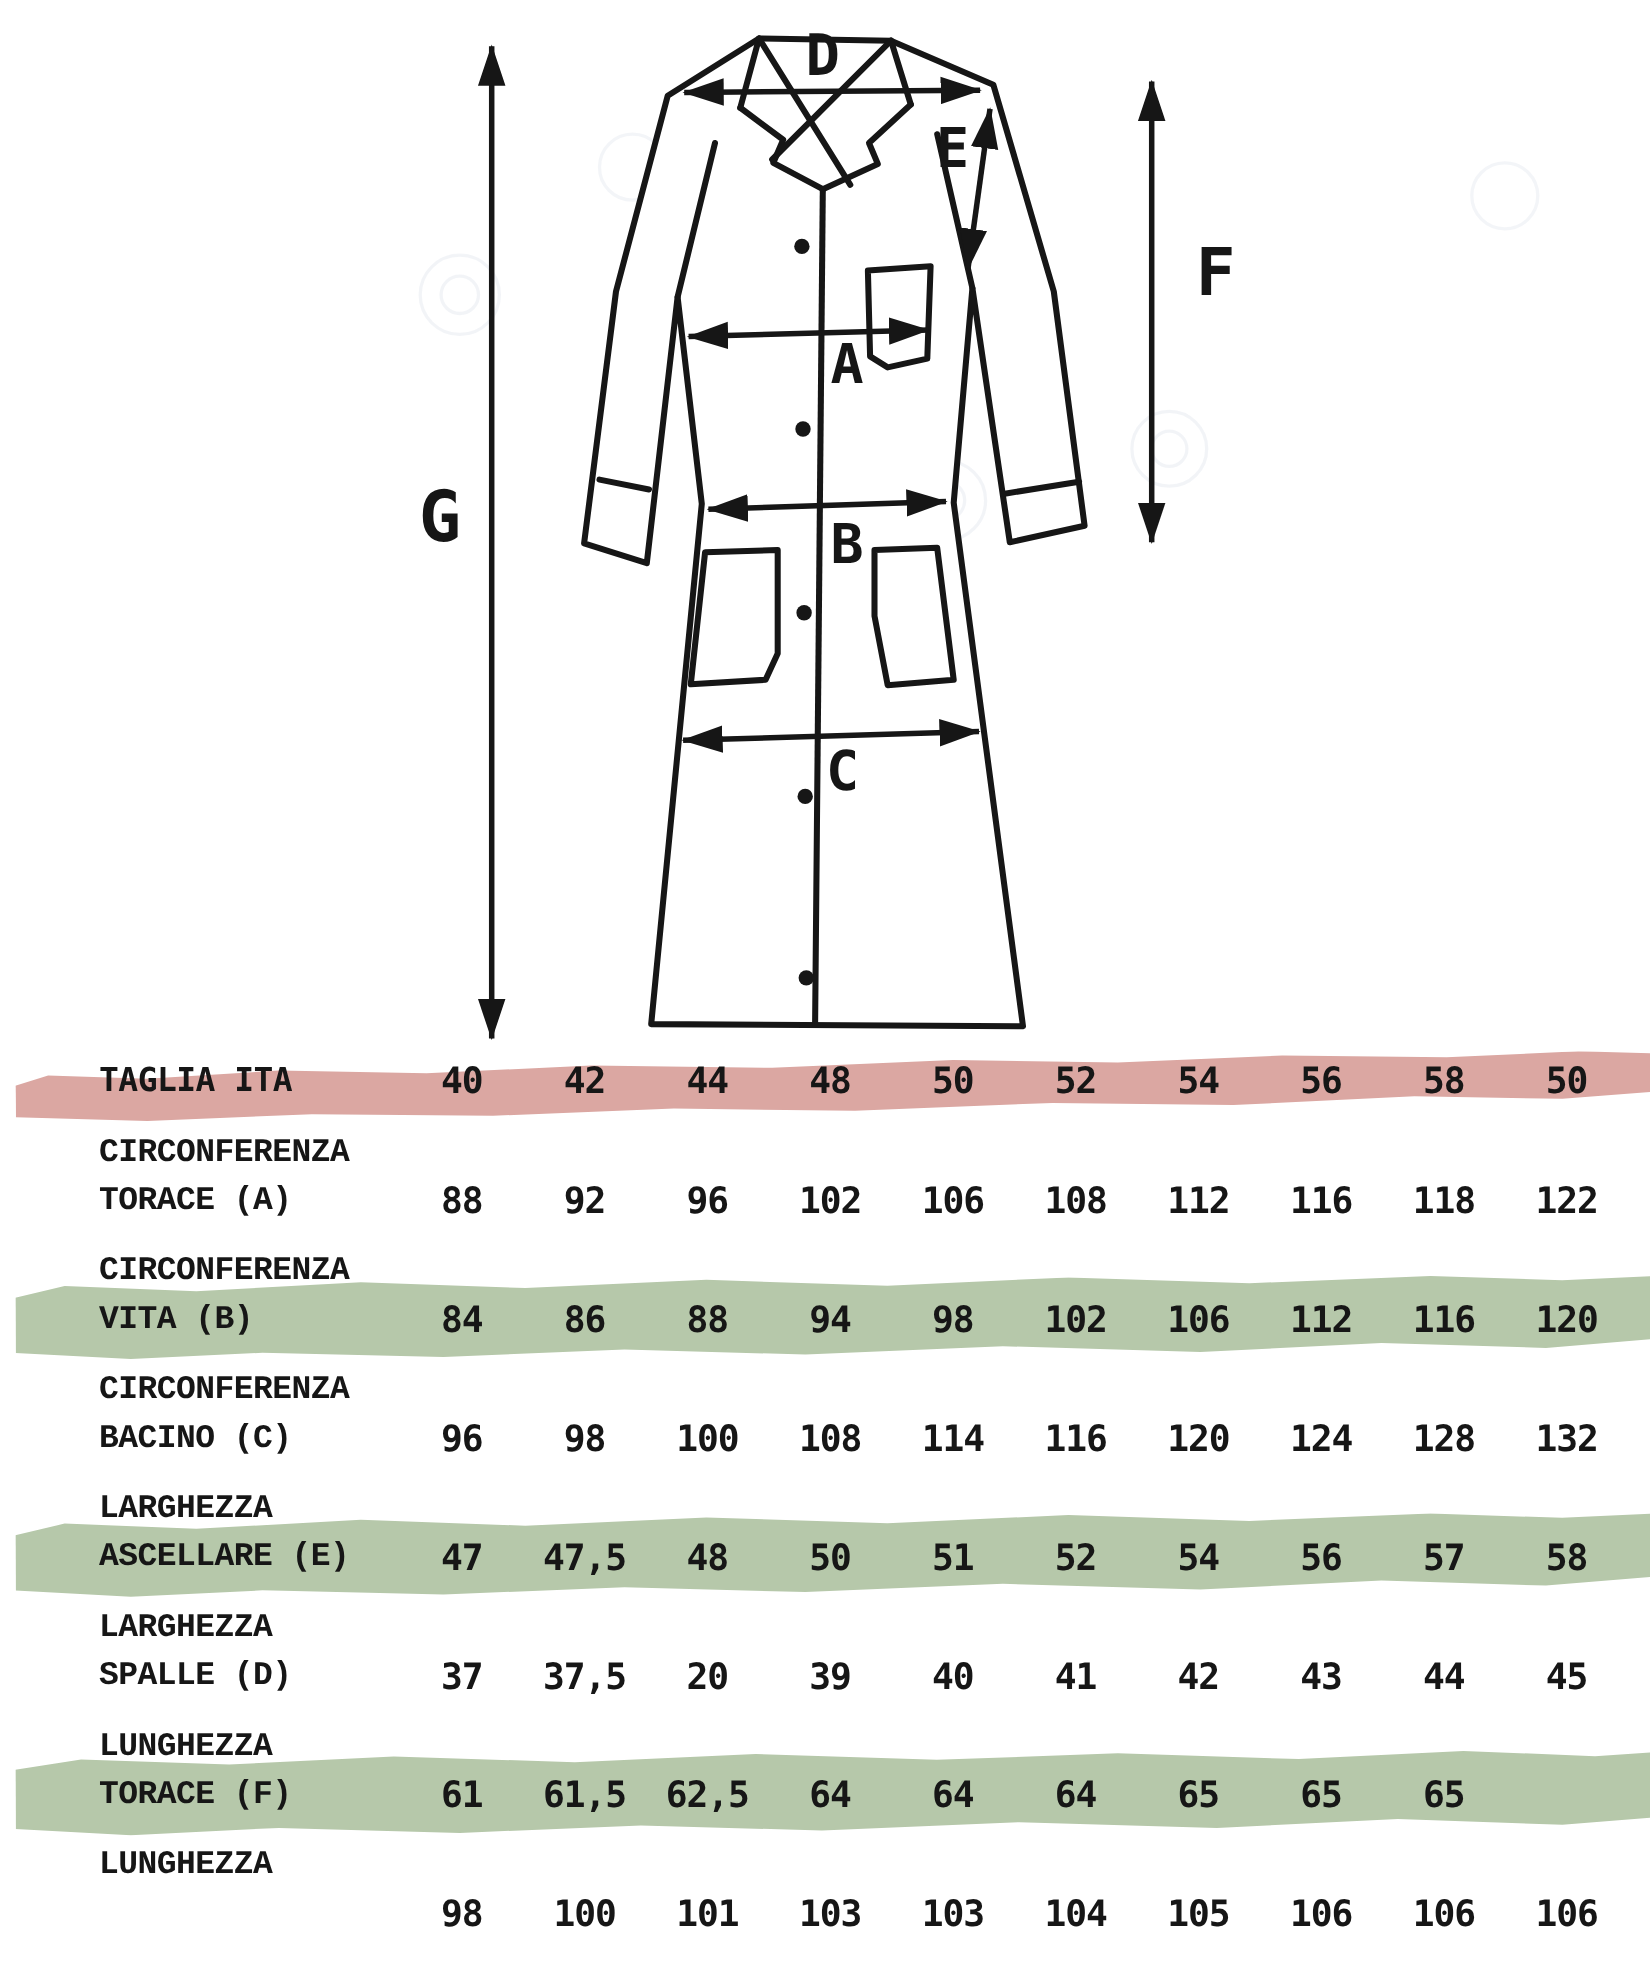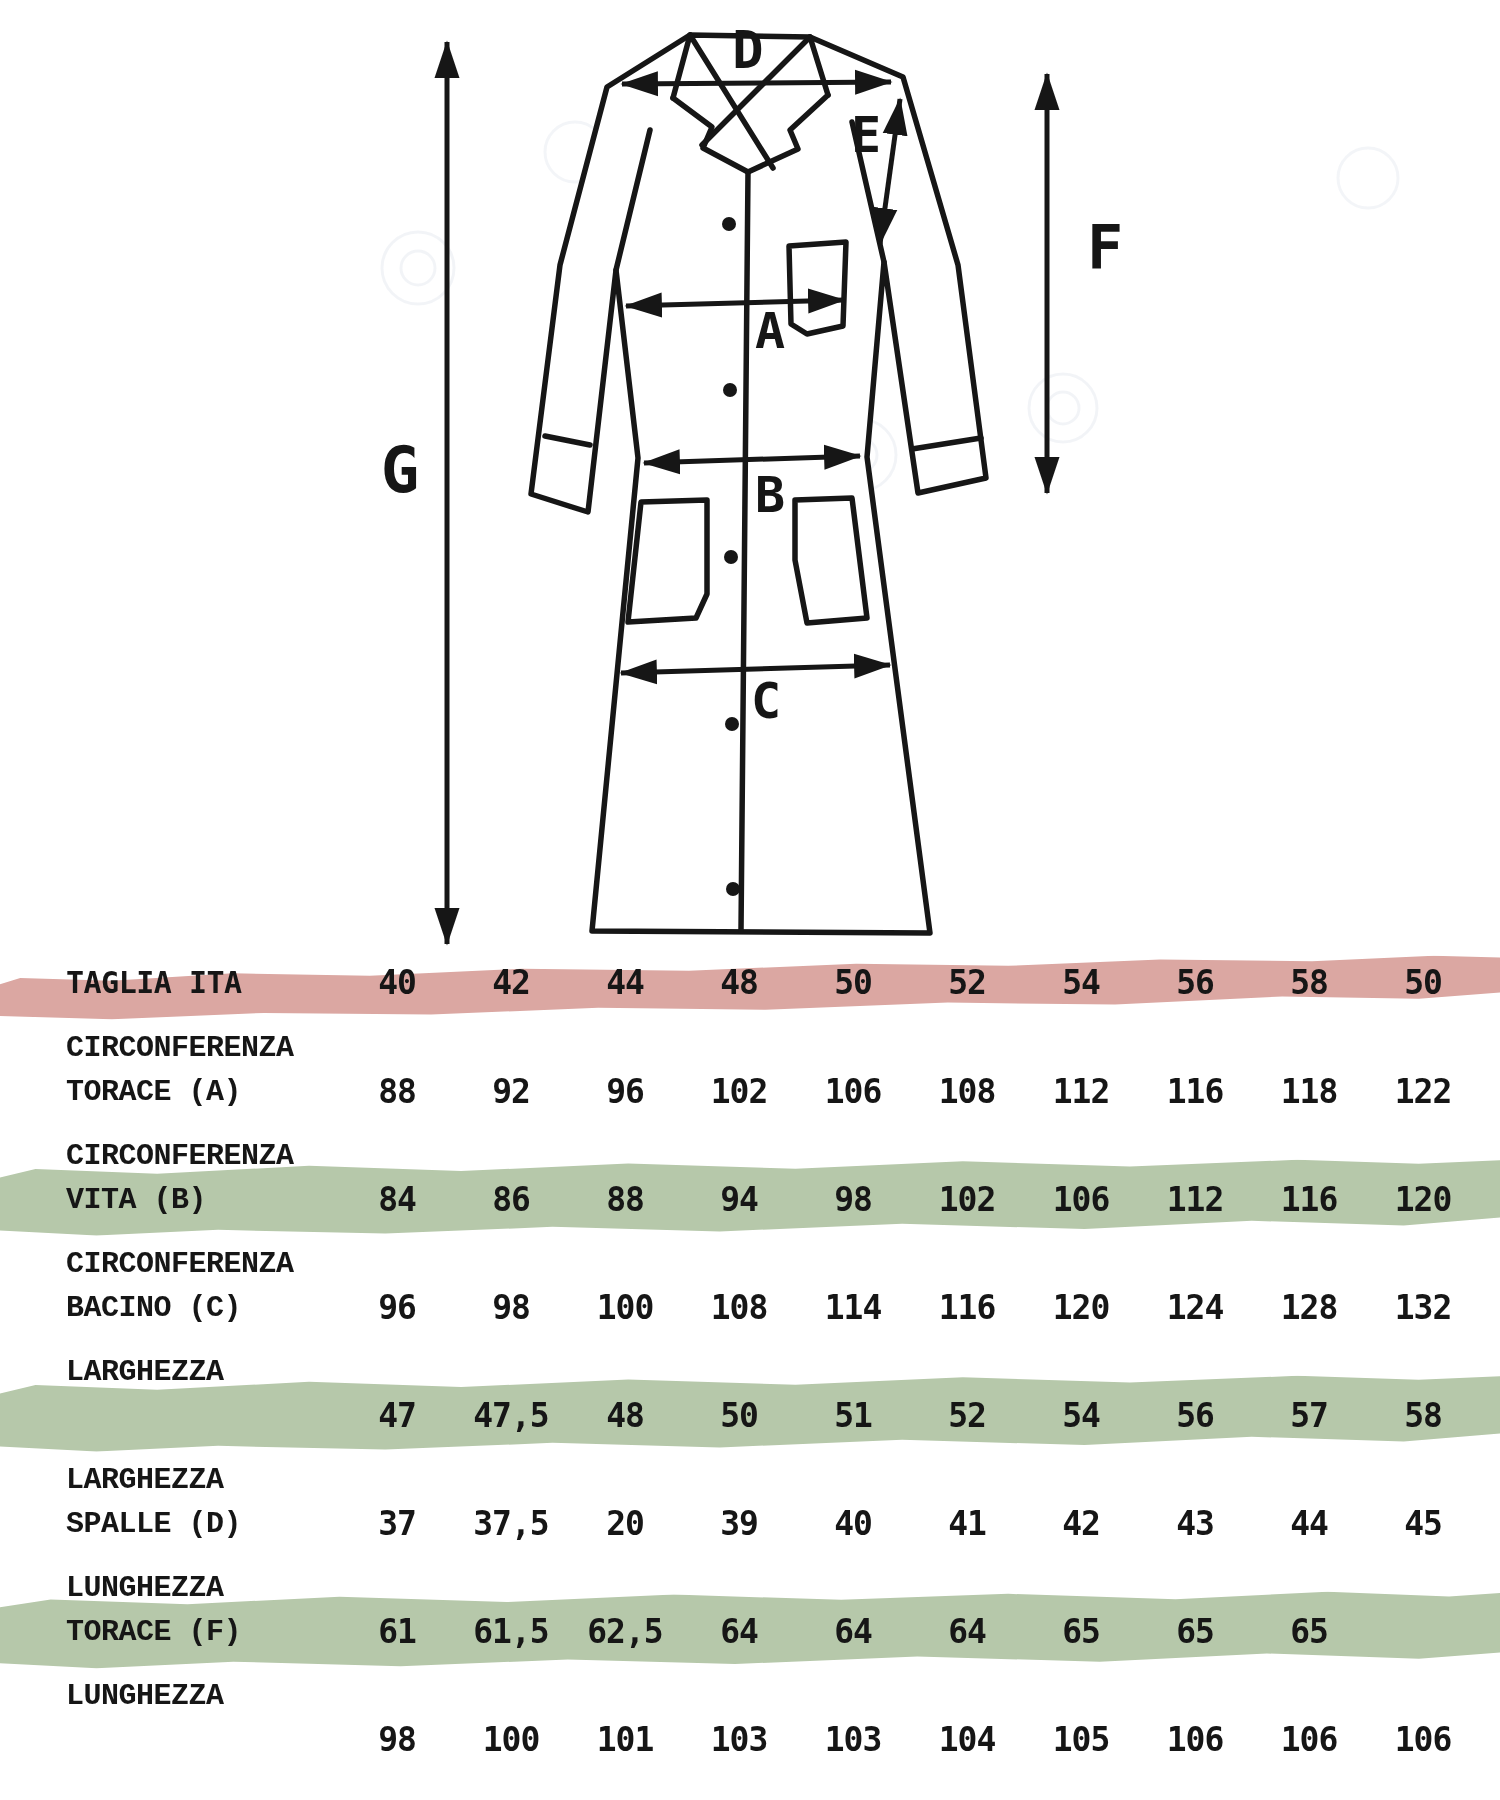--- a/index.html
+++ b/index.html
@@ -16,20 +16,21 @@
   .figure { position:absolute; top:0; left:0; width:1500px; height:950px; }
   .figure svg { display:block; }
 
   
   .size-table { position:absolute; top:950px; left:0; width:1500px; }
   .row {
     position:relative;
     display:grid;
     grid-template-columns:340px repeat(10, 1fr);
     padding-right:20px;
+    margin-left:24px;
   }
   .row > * { position:relative; z-index:1; }
   .row.band::before {
     content:""; position:absolute; z-index:0;
     left:-10px; right:-10px;
   }
   .header-row { height:66px; }
   .header-row.band::before {
     top:13px; bottom:3px;
     background:var(--pink);
@@ -202,20 +203,21 @@
           <div class="value-cell">114</div>
           <div class="value-cell">116</div>
           <div class="value-cell">120</div>
           <div class="value-cell">124</div>
           <div class="value-cell">128</div>
           <div class="value-cell">132</div>
         </div>
         <div class="row data-row band green">
           <div class="label-cell">
             <div>LARGHEZZA</div>
+            <div>ASCELLARE (E)</div>
           </div>
           <div class="value-cell">47</div>
           <div class="value-cell">47,5</div>
           <div class="value-cell">48</div>
           <div class="value-cell">50</div>
           <div class="value-cell">51</div>
           <div class="value-cell">52</div>
           <div class="value-cell">54</div>
           <div class="value-cell">56</div>
           <div class="value-cell">57</div>

